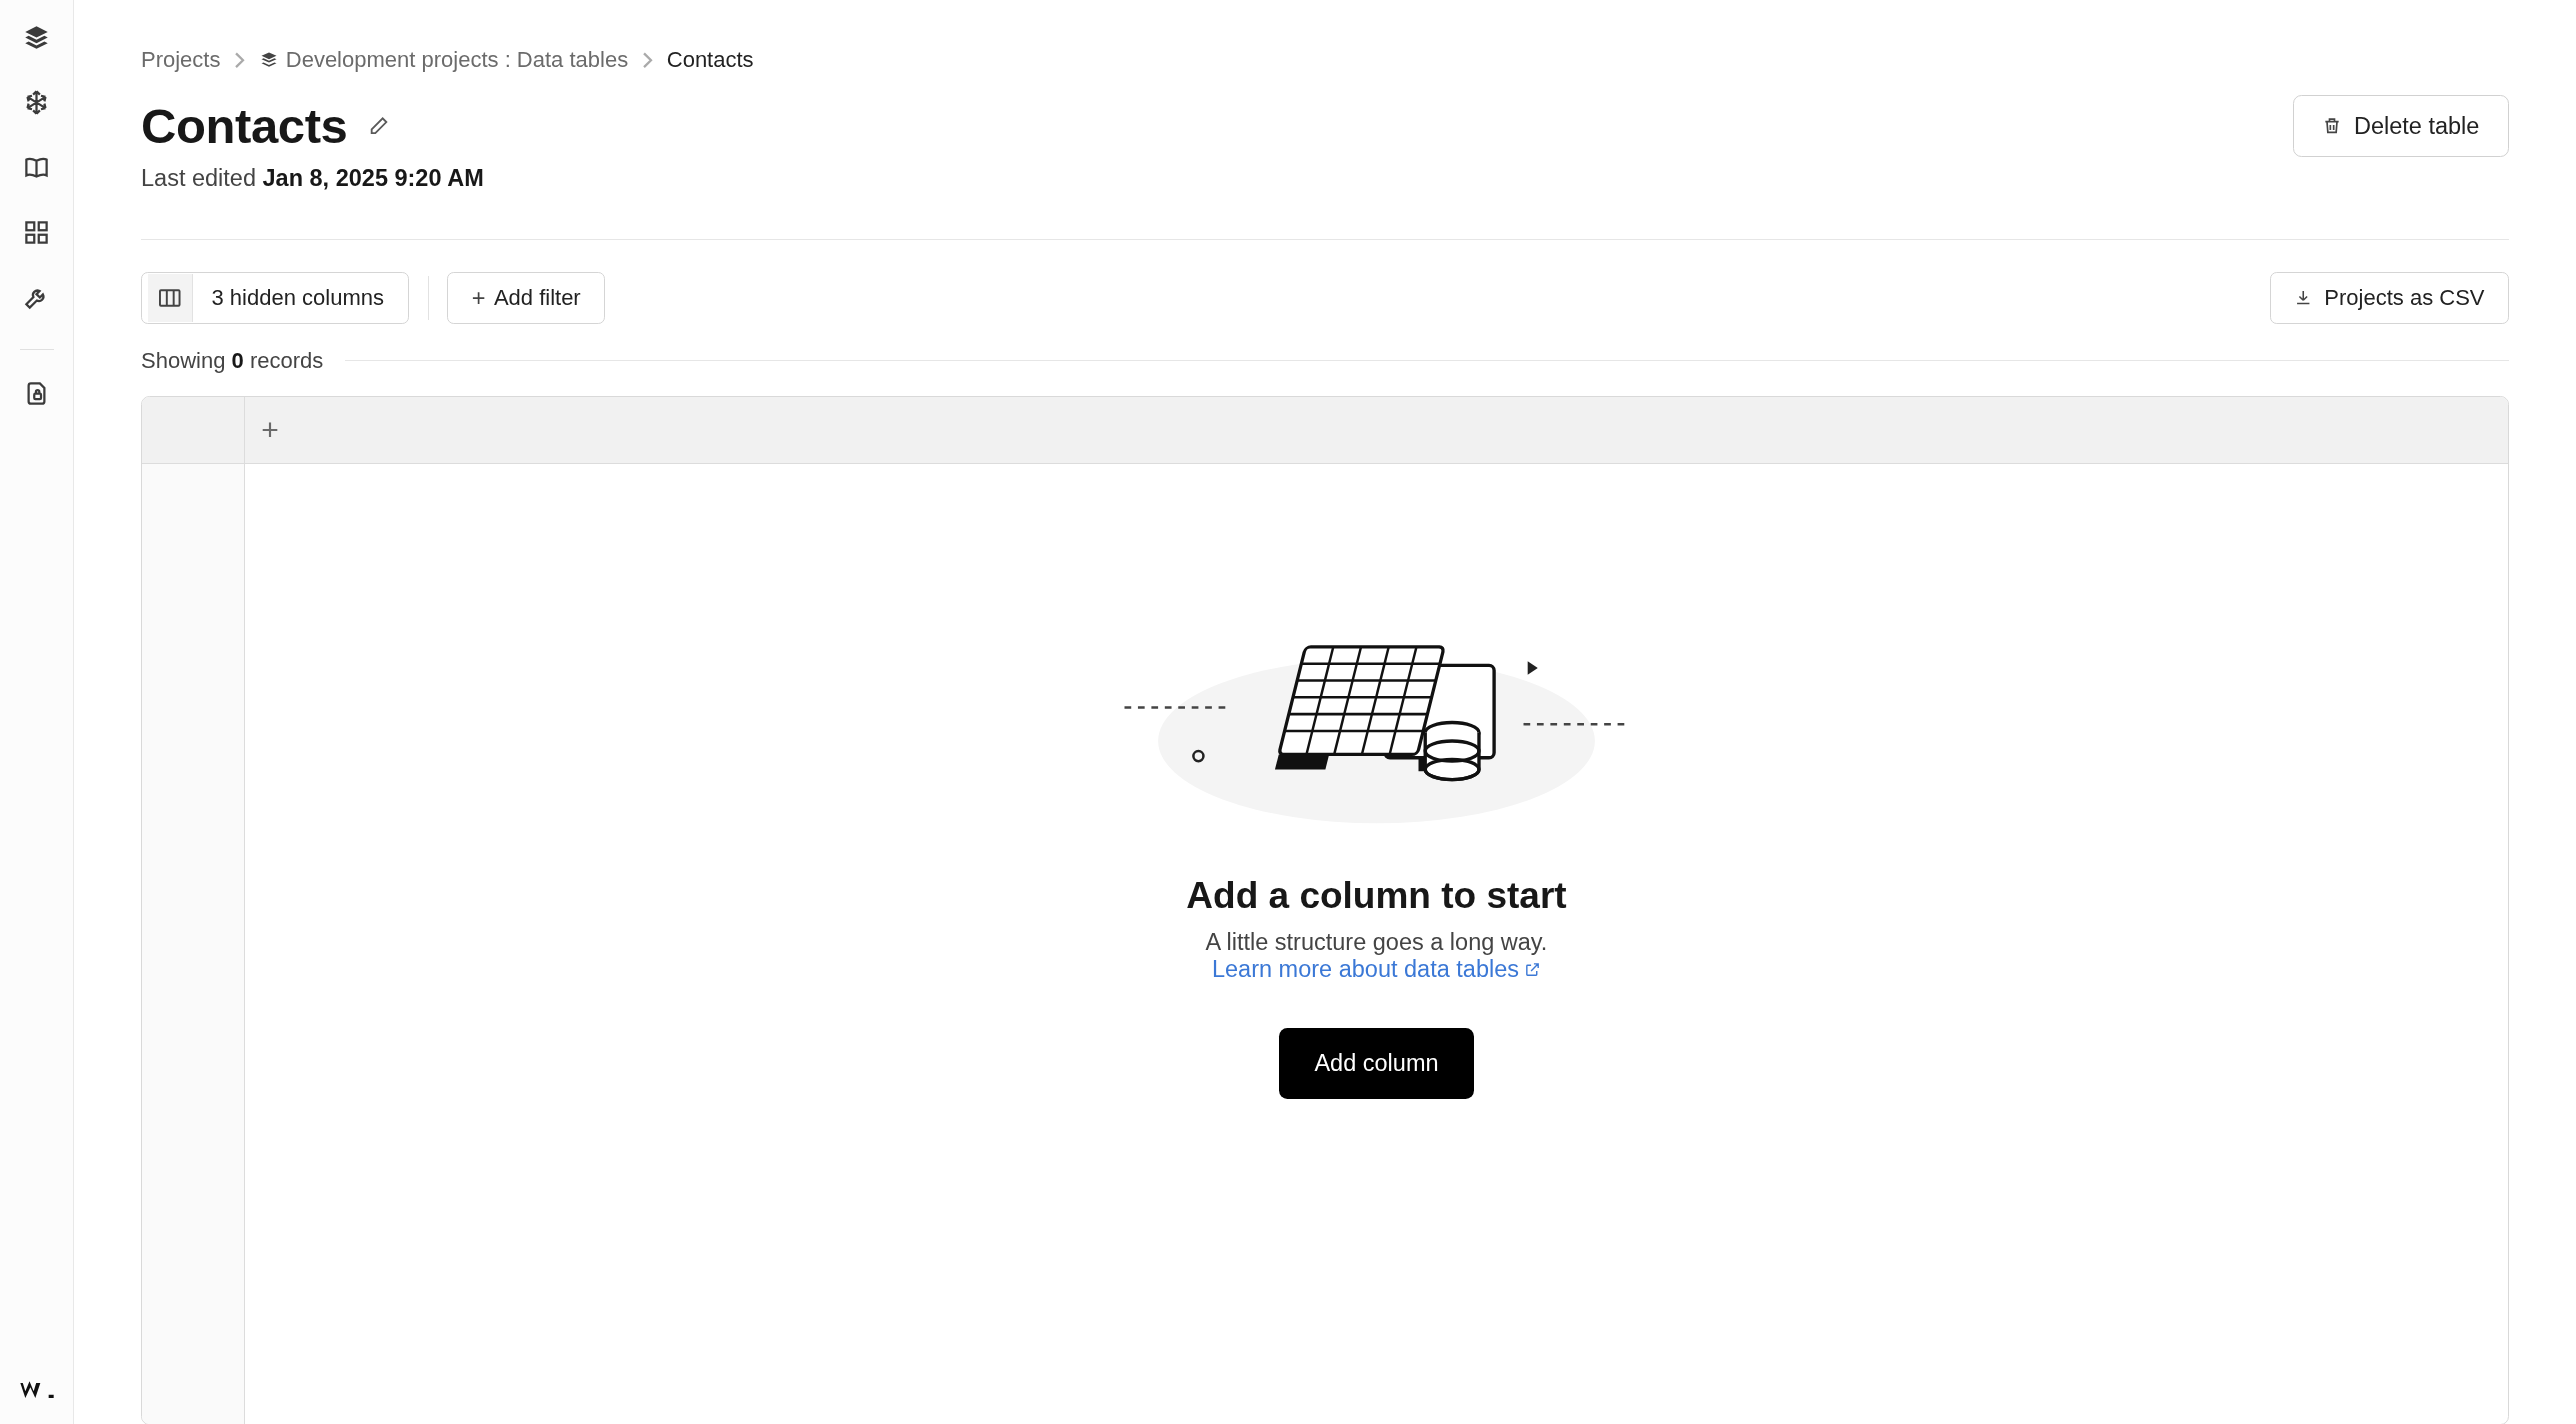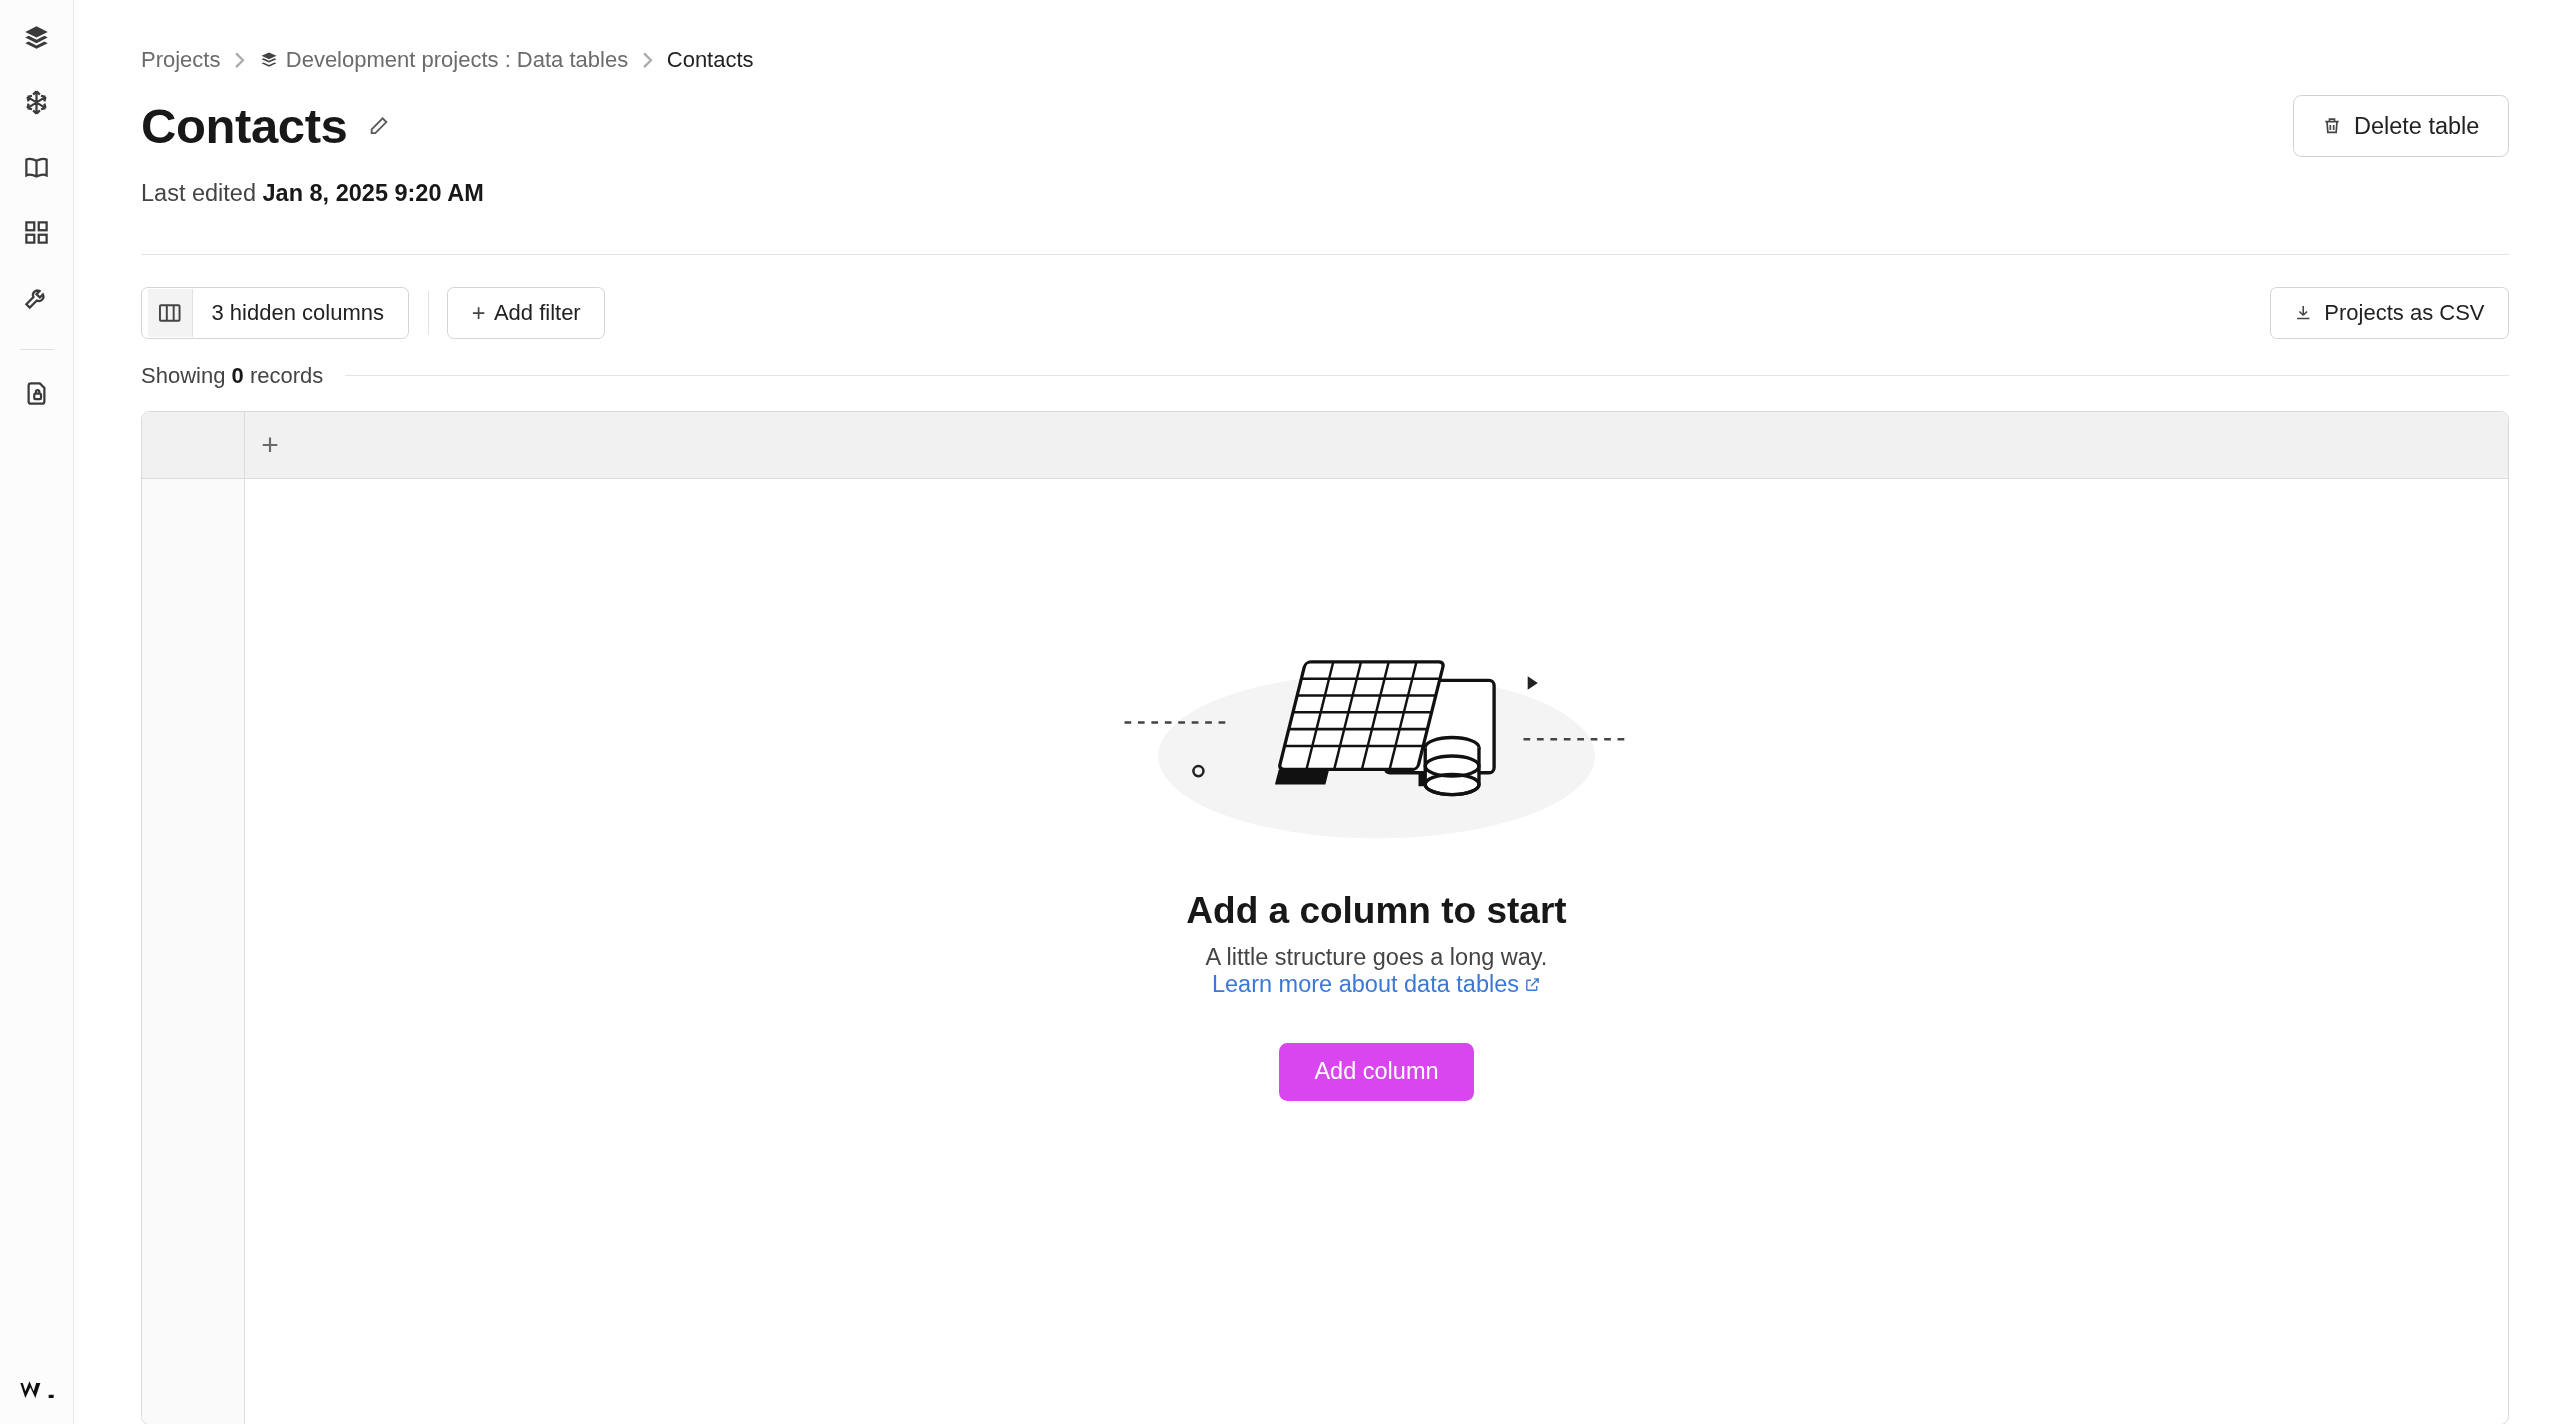--- a/index.html
+++ b/index.html
@@ -100,21 +100,21 @@
     background: #fff;
     border-radius: 8.4px;
     display: inline-flex; align-items: center; gap: 11.8px;
     font-size: 23.5px;
     color: #222;
     cursor: pointer;
   }
   .delete-btn svg { width: 20px; height: 23.5px; color: #444; }
 
   
-  .last-edited { font-size: 23.5px; color: #444; margin-bottom: 47px; margin-top: 15px; }
+  .last-edited { font-size: 23.5px; color: #444; margin-bottom: 47px; }
   .last-edited .ts  { font-weight: 700; color: #181818; }
 
   .hr { border-top: 0.8px solid #e6e6e6; width: 100%; margin-bottom: 32px; }
 
   
   .toolbar-row {
     display: flex; align-items: center; justify-content: space-between;
     margin-bottom: 23.5px;
   }
   .toolbar-left { display: flex; align-items: center; gap: 18.5px; }
@@ -236,25 +236,25 @@
     font-size: 23.5px; color: #444;
     margin-bottom: 45px;
   }
   .empty-sub a {
     color: #3b78d6; text-decoration: none; cursor: pointer;
     display: inline-flex; align-items: center; gap: 5px;
   }
   .empty-sub a svg { width: 17px; height: 17px; }
 
   .add-col-btn {
-    height: 58px;
+    height: 71px;
     padding: 0 35px;
     border: none;
     border-radius: 8.4px;
-    background: #d946ef;
+    background: #000000;
     color: #fff;
     font-size: 23.5px;
     cursor: pointer;
   }
 </style>
 </head>
 <body>
 
 <div class="root">
 

